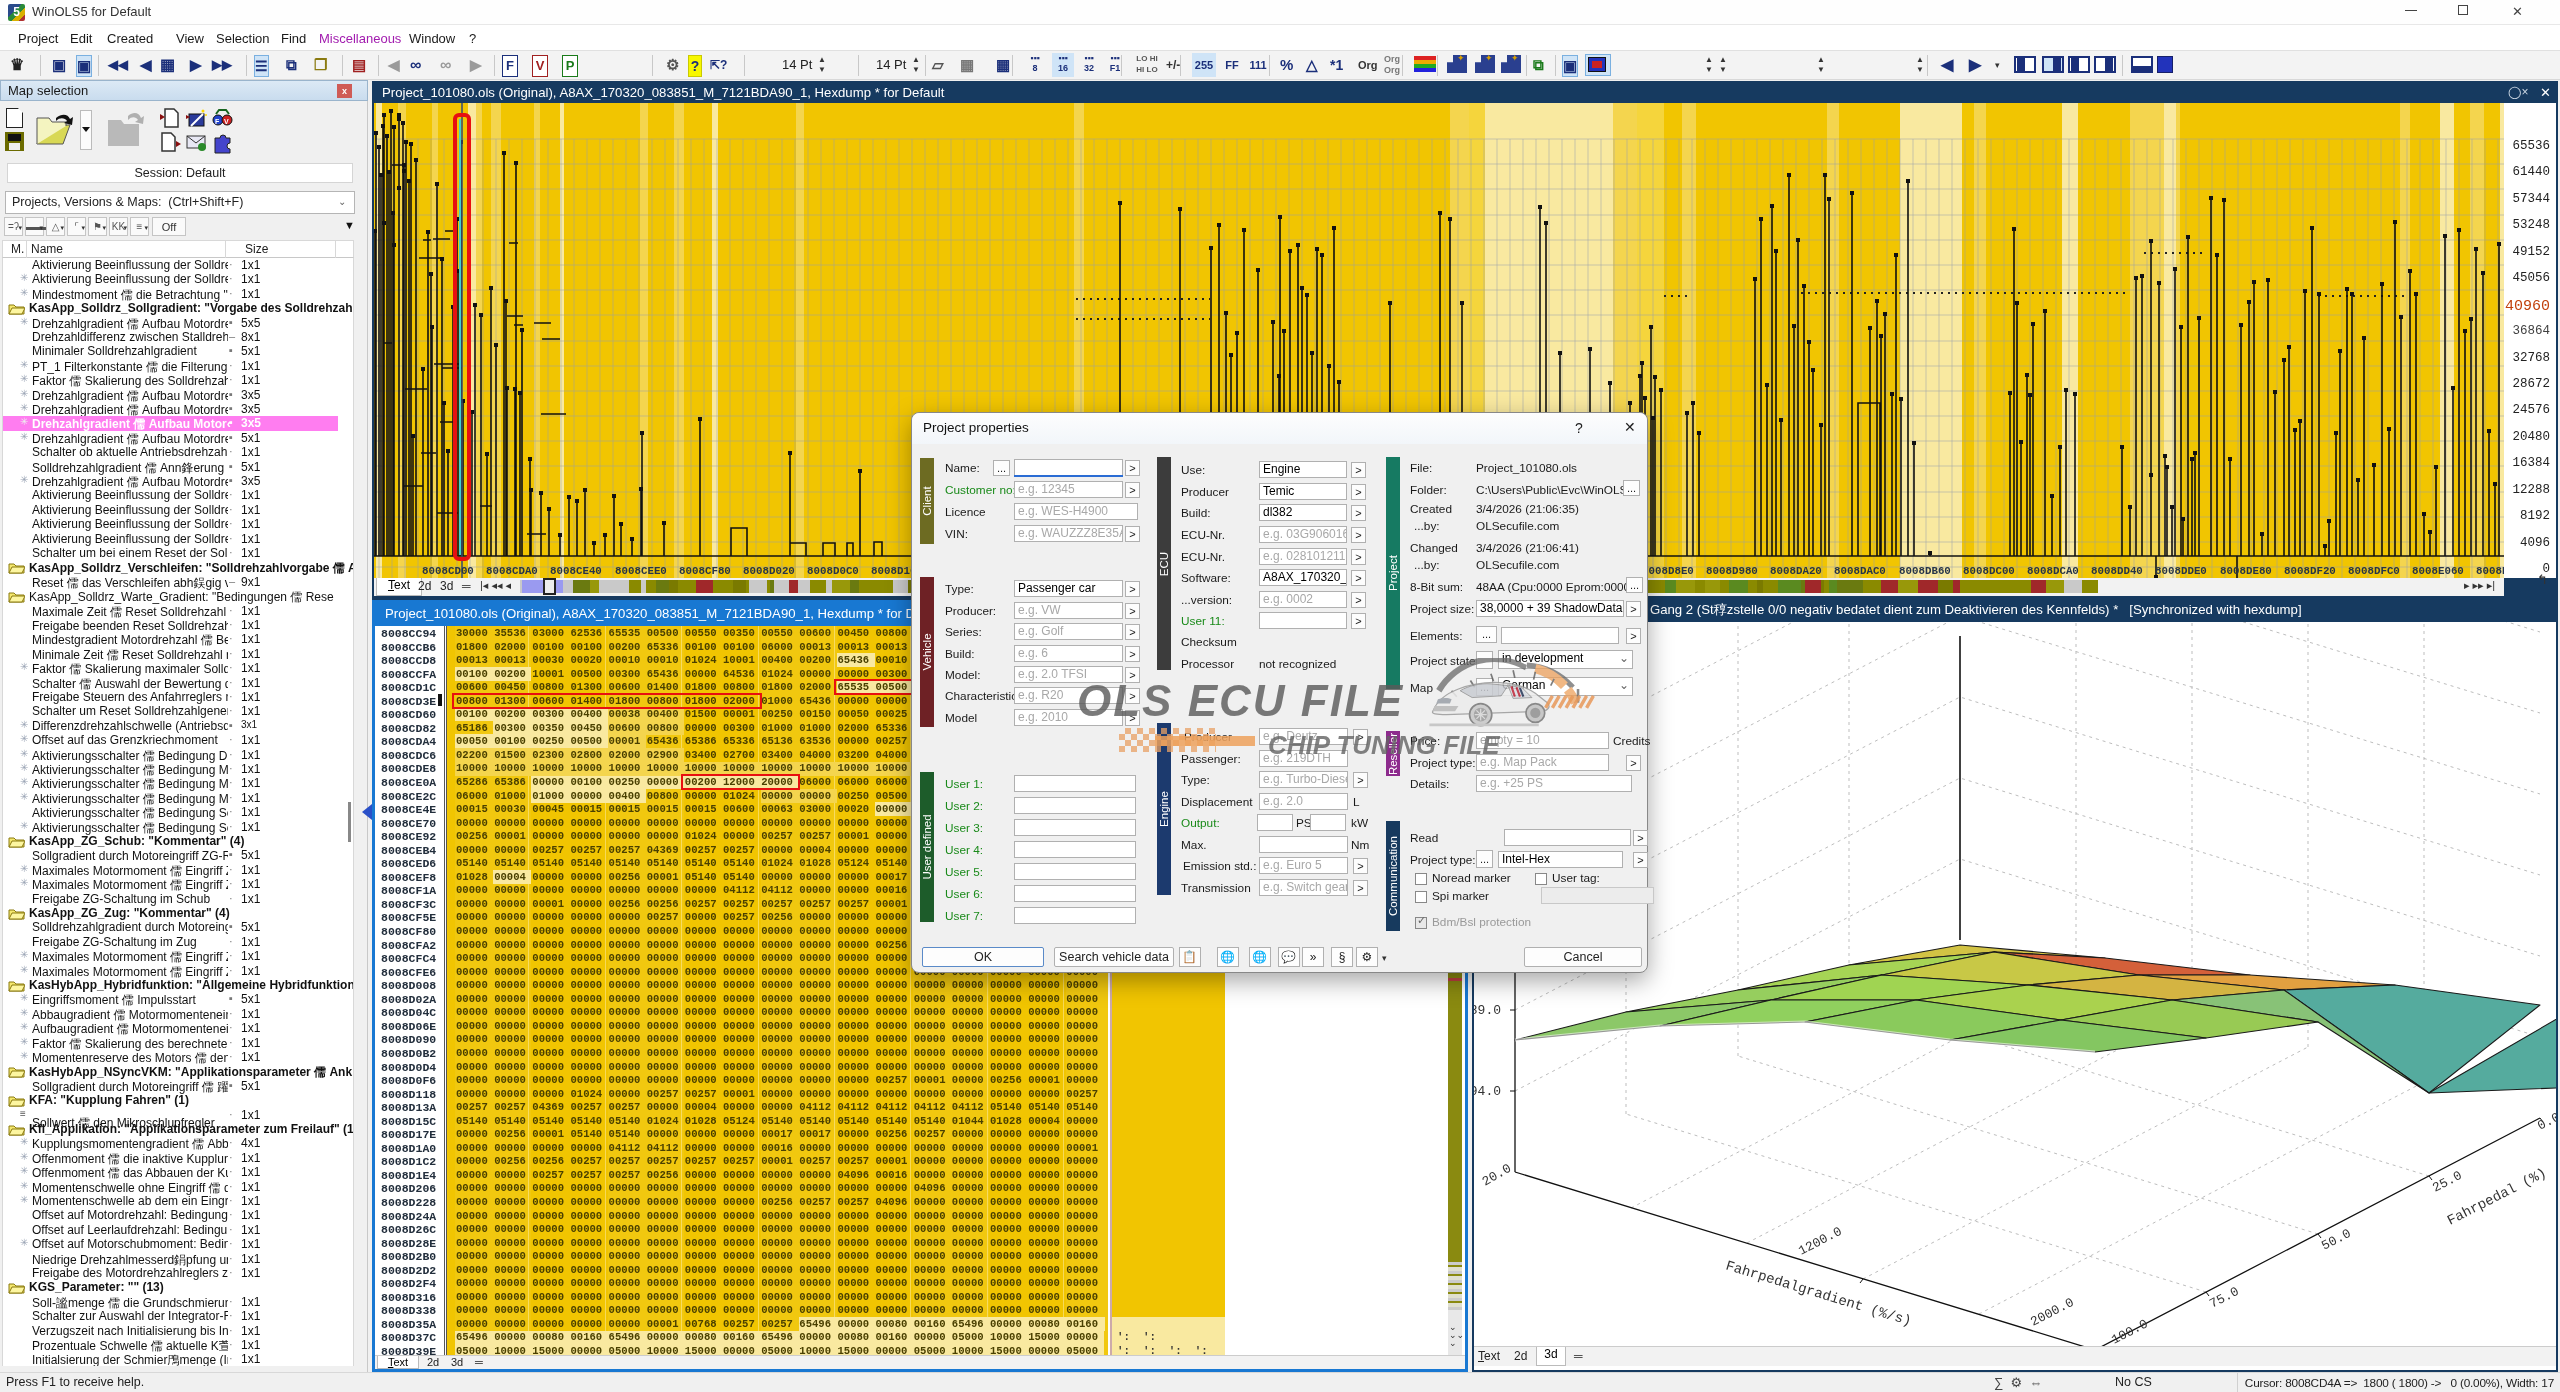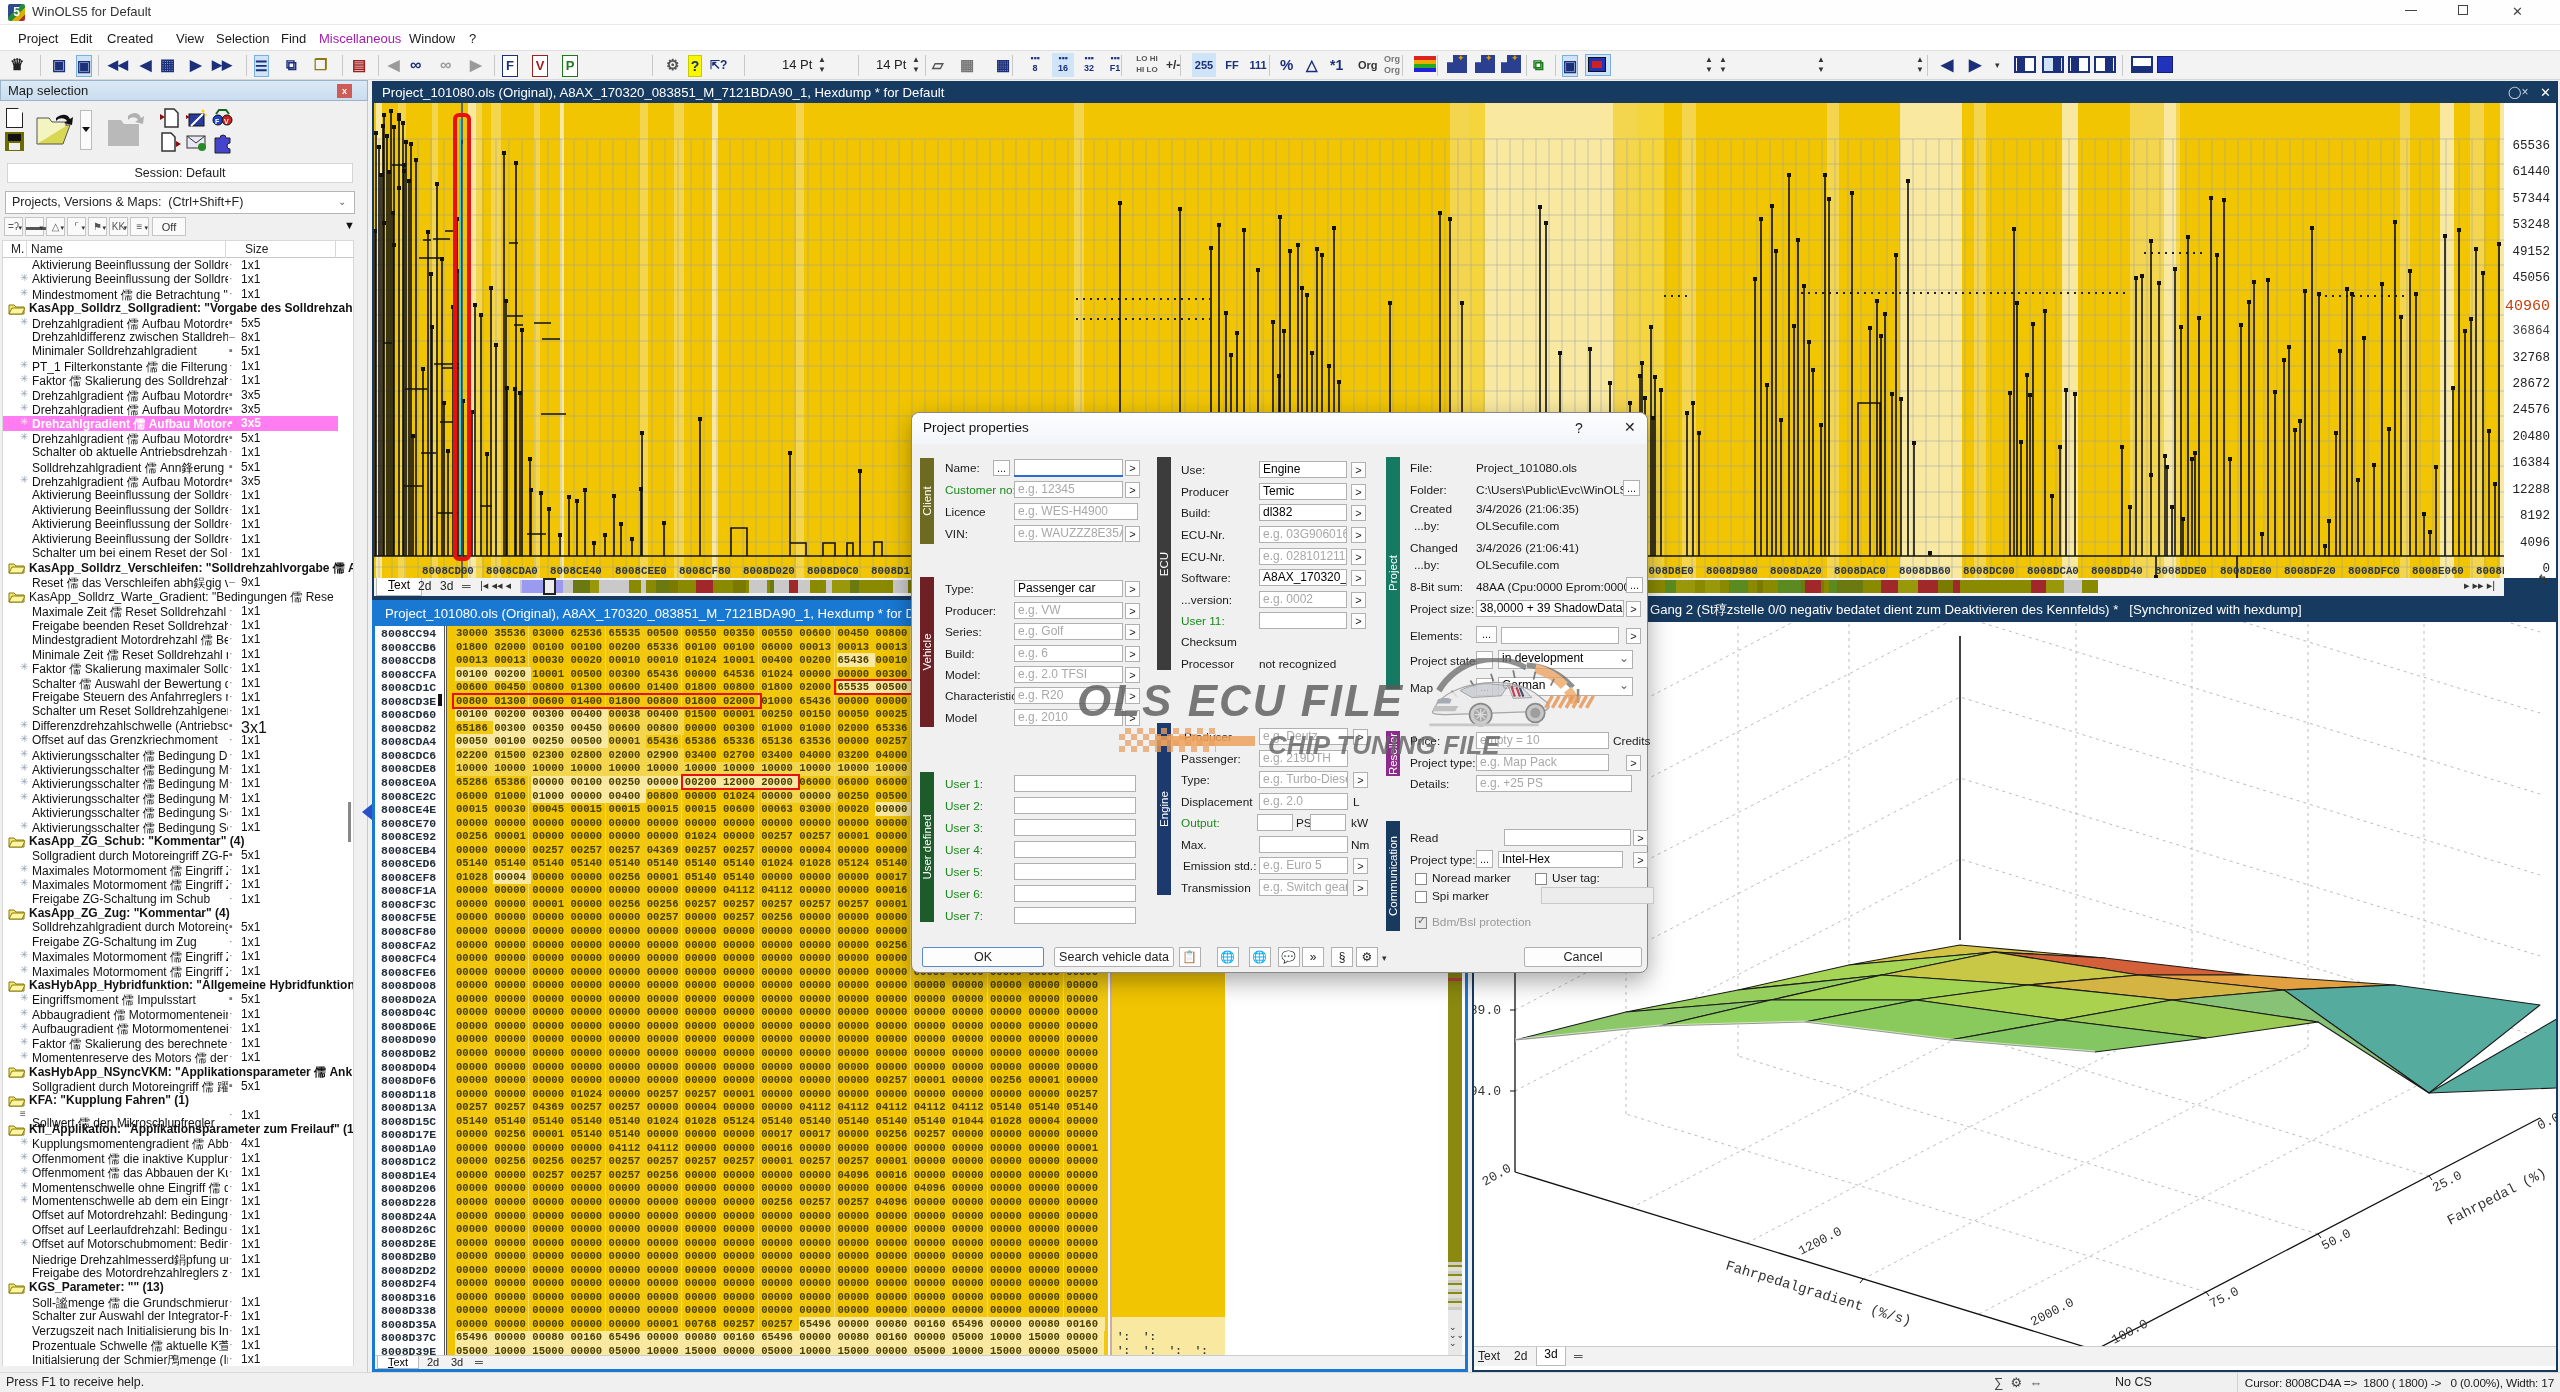--- a/index.html
+++ b/index.html
@@ -392,21 +392,21 @@
       </div>
 <div class="abs" style="left:0;top:446.39999999999975px;width:352px;height:14.4px">
         <span style="position:absolute;left:29px;top:0px;font-size:12px;color:#111;white-space:nowrap;max-width:196px;overflow:hidden;display:inline-block">Schalter um Reset Solldrehzahlgenerierur</span>
         <span style="position:absolute;left:226px;top:0;font-size:11px;color:#777">·</span>
         <span style="position:absolute;left:238px;top:0px;font-size:12px;color:#111">1x1</span>
       </div>
 <div class="abs" style="left:0;top:460.7999999999997px;width:352px;height:14.4px">
         <span style="position:absolute;left:17px;top:0px;color:#9aa4b4;font-size:10px">✳</span>
         <span style="position:absolute;left:29px;top:0px;font-size:12px;color:#111;white-space:nowrap;max-width:196px;overflow:hidden;display:inline-block">Differenzdrehzahlschwelle (Antriebsdehza</span>
         <span style="position:absolute;left:226px;top:0;font-size:11px;color:#777">▪</span>
-        <span style="position:absolute;left:238px;top:0px;font-size:16px;color:#111">3x1</span>
+        <span style="position:absolute;left:238px;top:0px;font-size:10px;color:#111">3x1</span>
       </div>
 <div class="abs" style="left:0;top:475.1999999999997px;width:352px;height:14.4px">
         <span style="position:absolute;left:17px;top:0px;color:#9aa4b4;font-size:10px">✳</span>
         <span style="position:absolute;left:29px;top:0px;font-size:12px;color:#111;white-space:nowrap;max-width:196px;overflow:hidden;display:inline-block">Offset auf das Grenzkriechmoment</span>
         <span style="position:absolute;left:226px;top:0;font-size:11px;color:#777">·</span>
         <span style="position:absolute;left:238px;top:0px;font-size:12px;color:#111">1x1</span>
       </div>
 <div class="abs" style="left:0;top:489.5999999999997px;width:352px;height:14.4px">
         <span style="position:absolute;left:17px;top:0px;color:#9aa4b4;font-size:10px">✳</span>
         <span style="position:absolute;left:29px;top:0px;font-size:12px;color:#111;white-space:nowrap;max-width:196px;overflow:hidden;display:inline-block">Aktivierungsschalter 儒 Bedingung Dreh</span>

